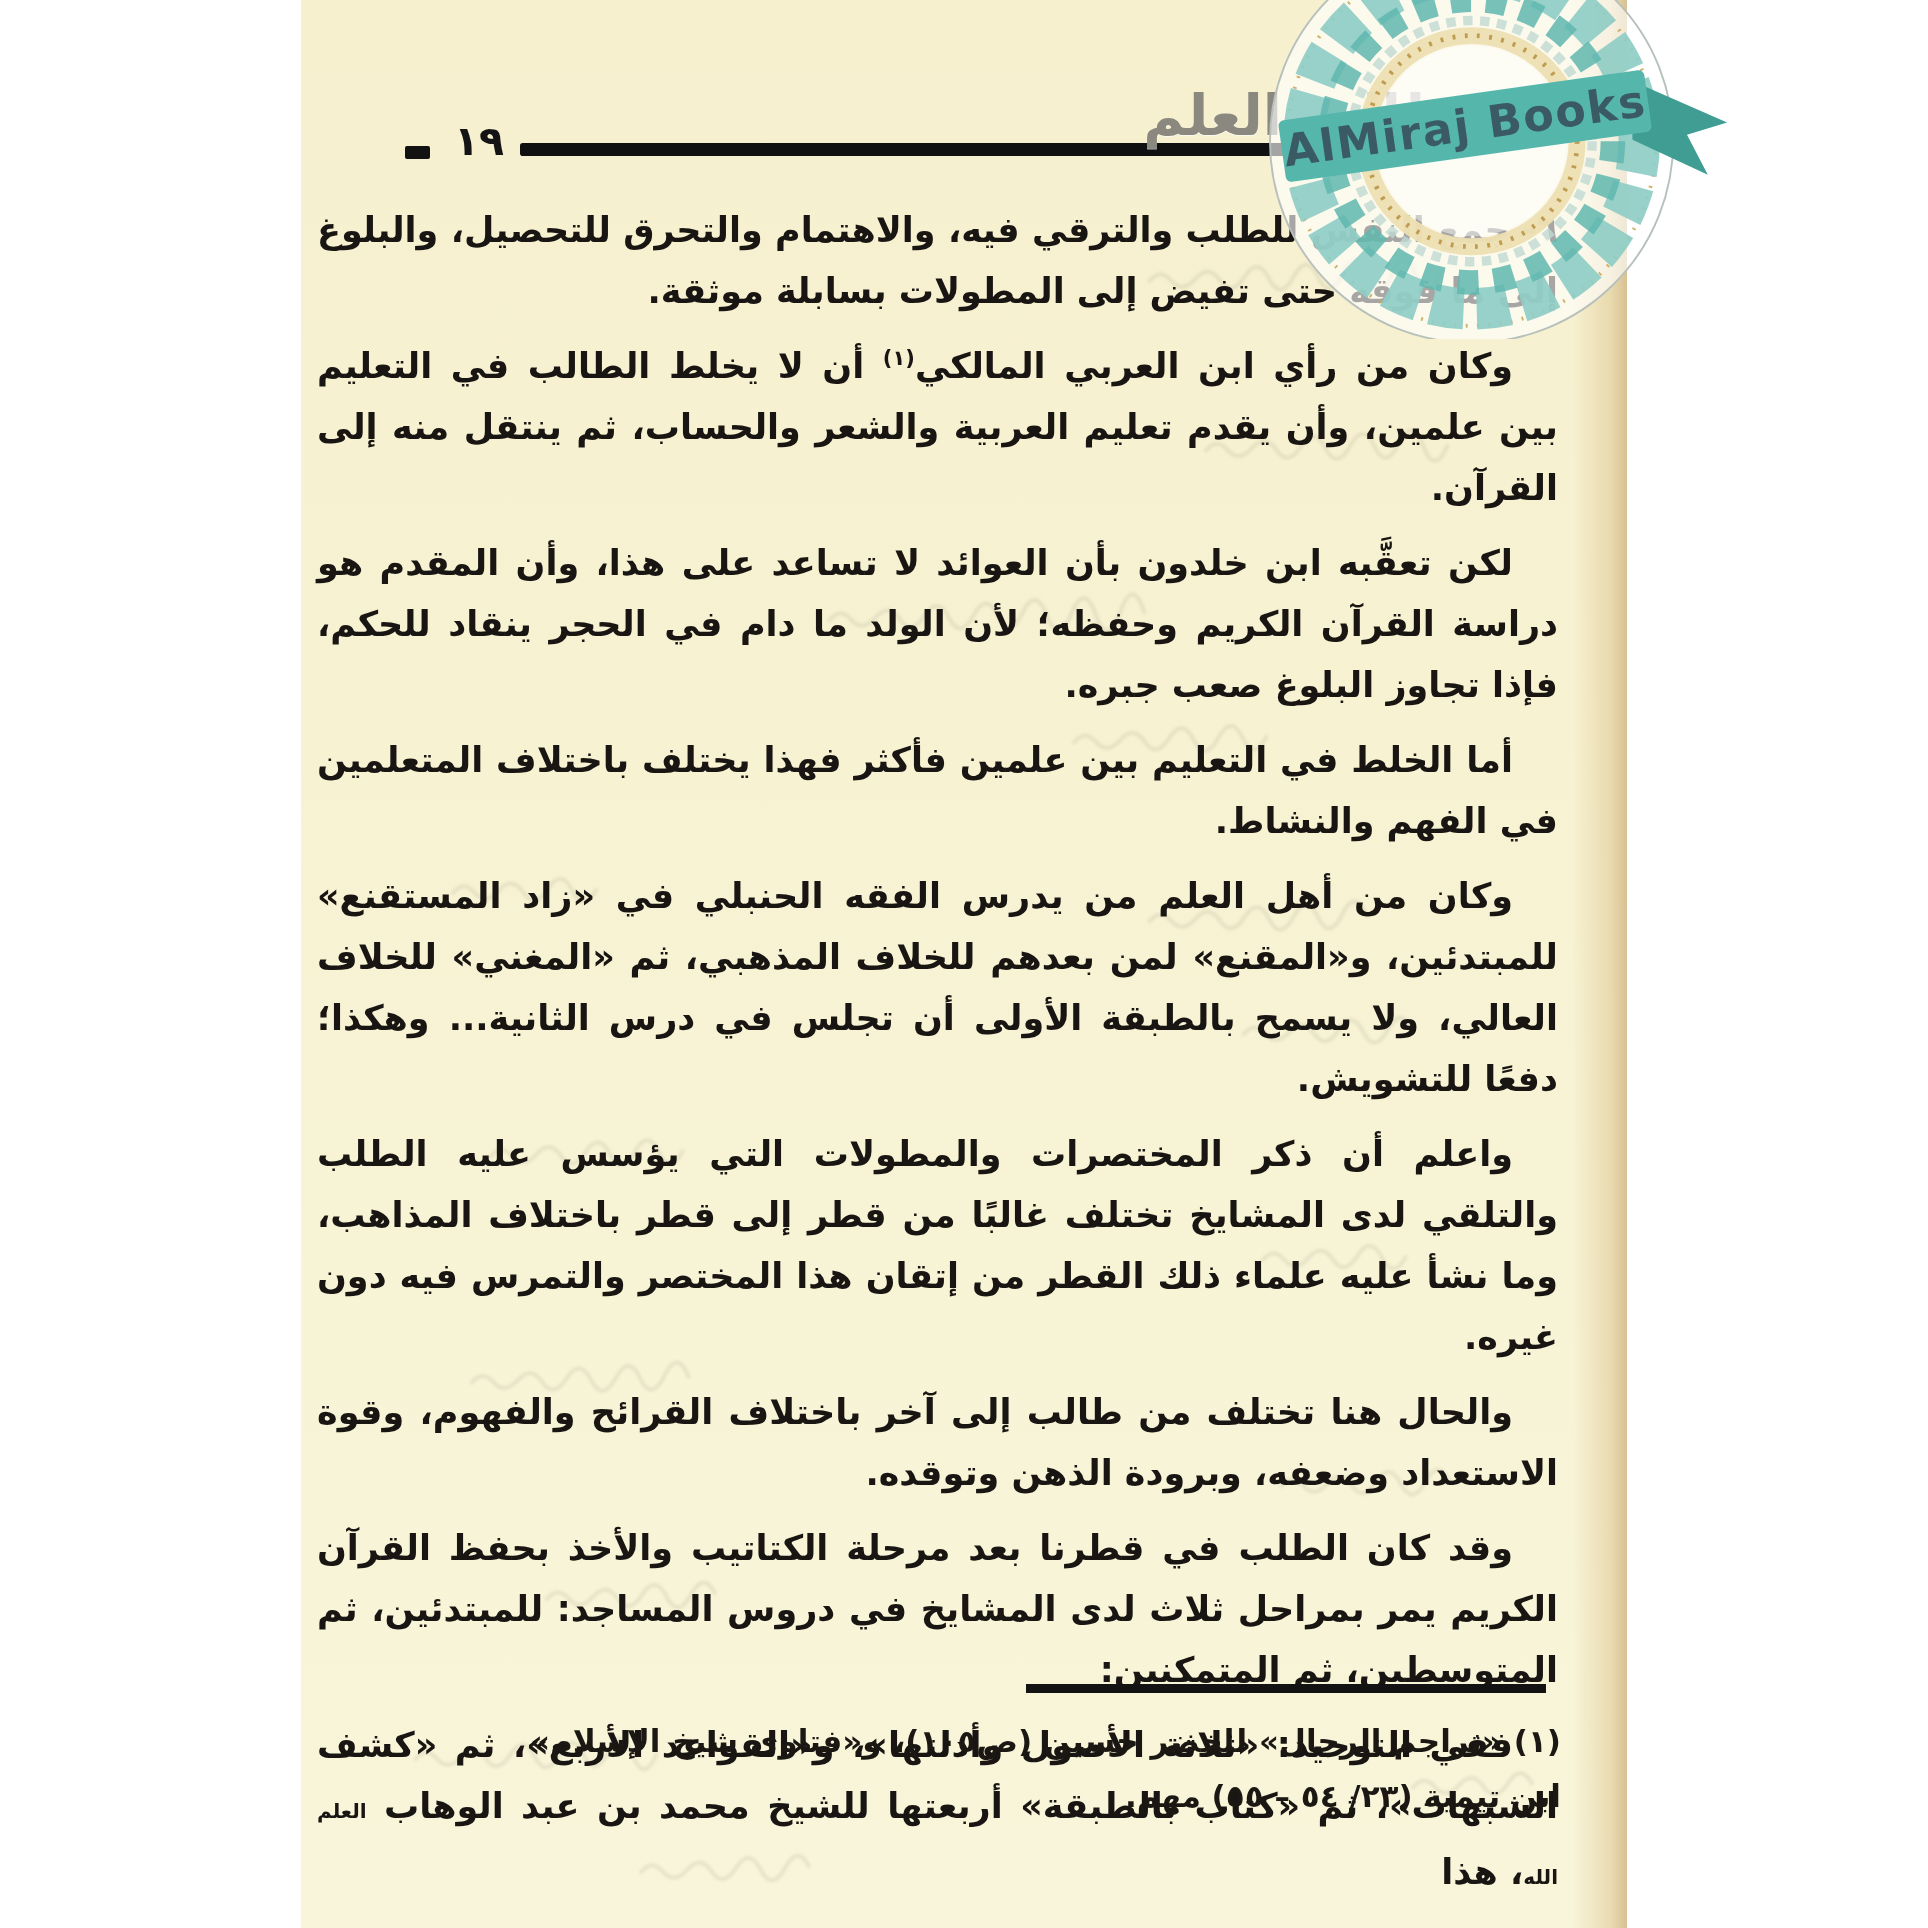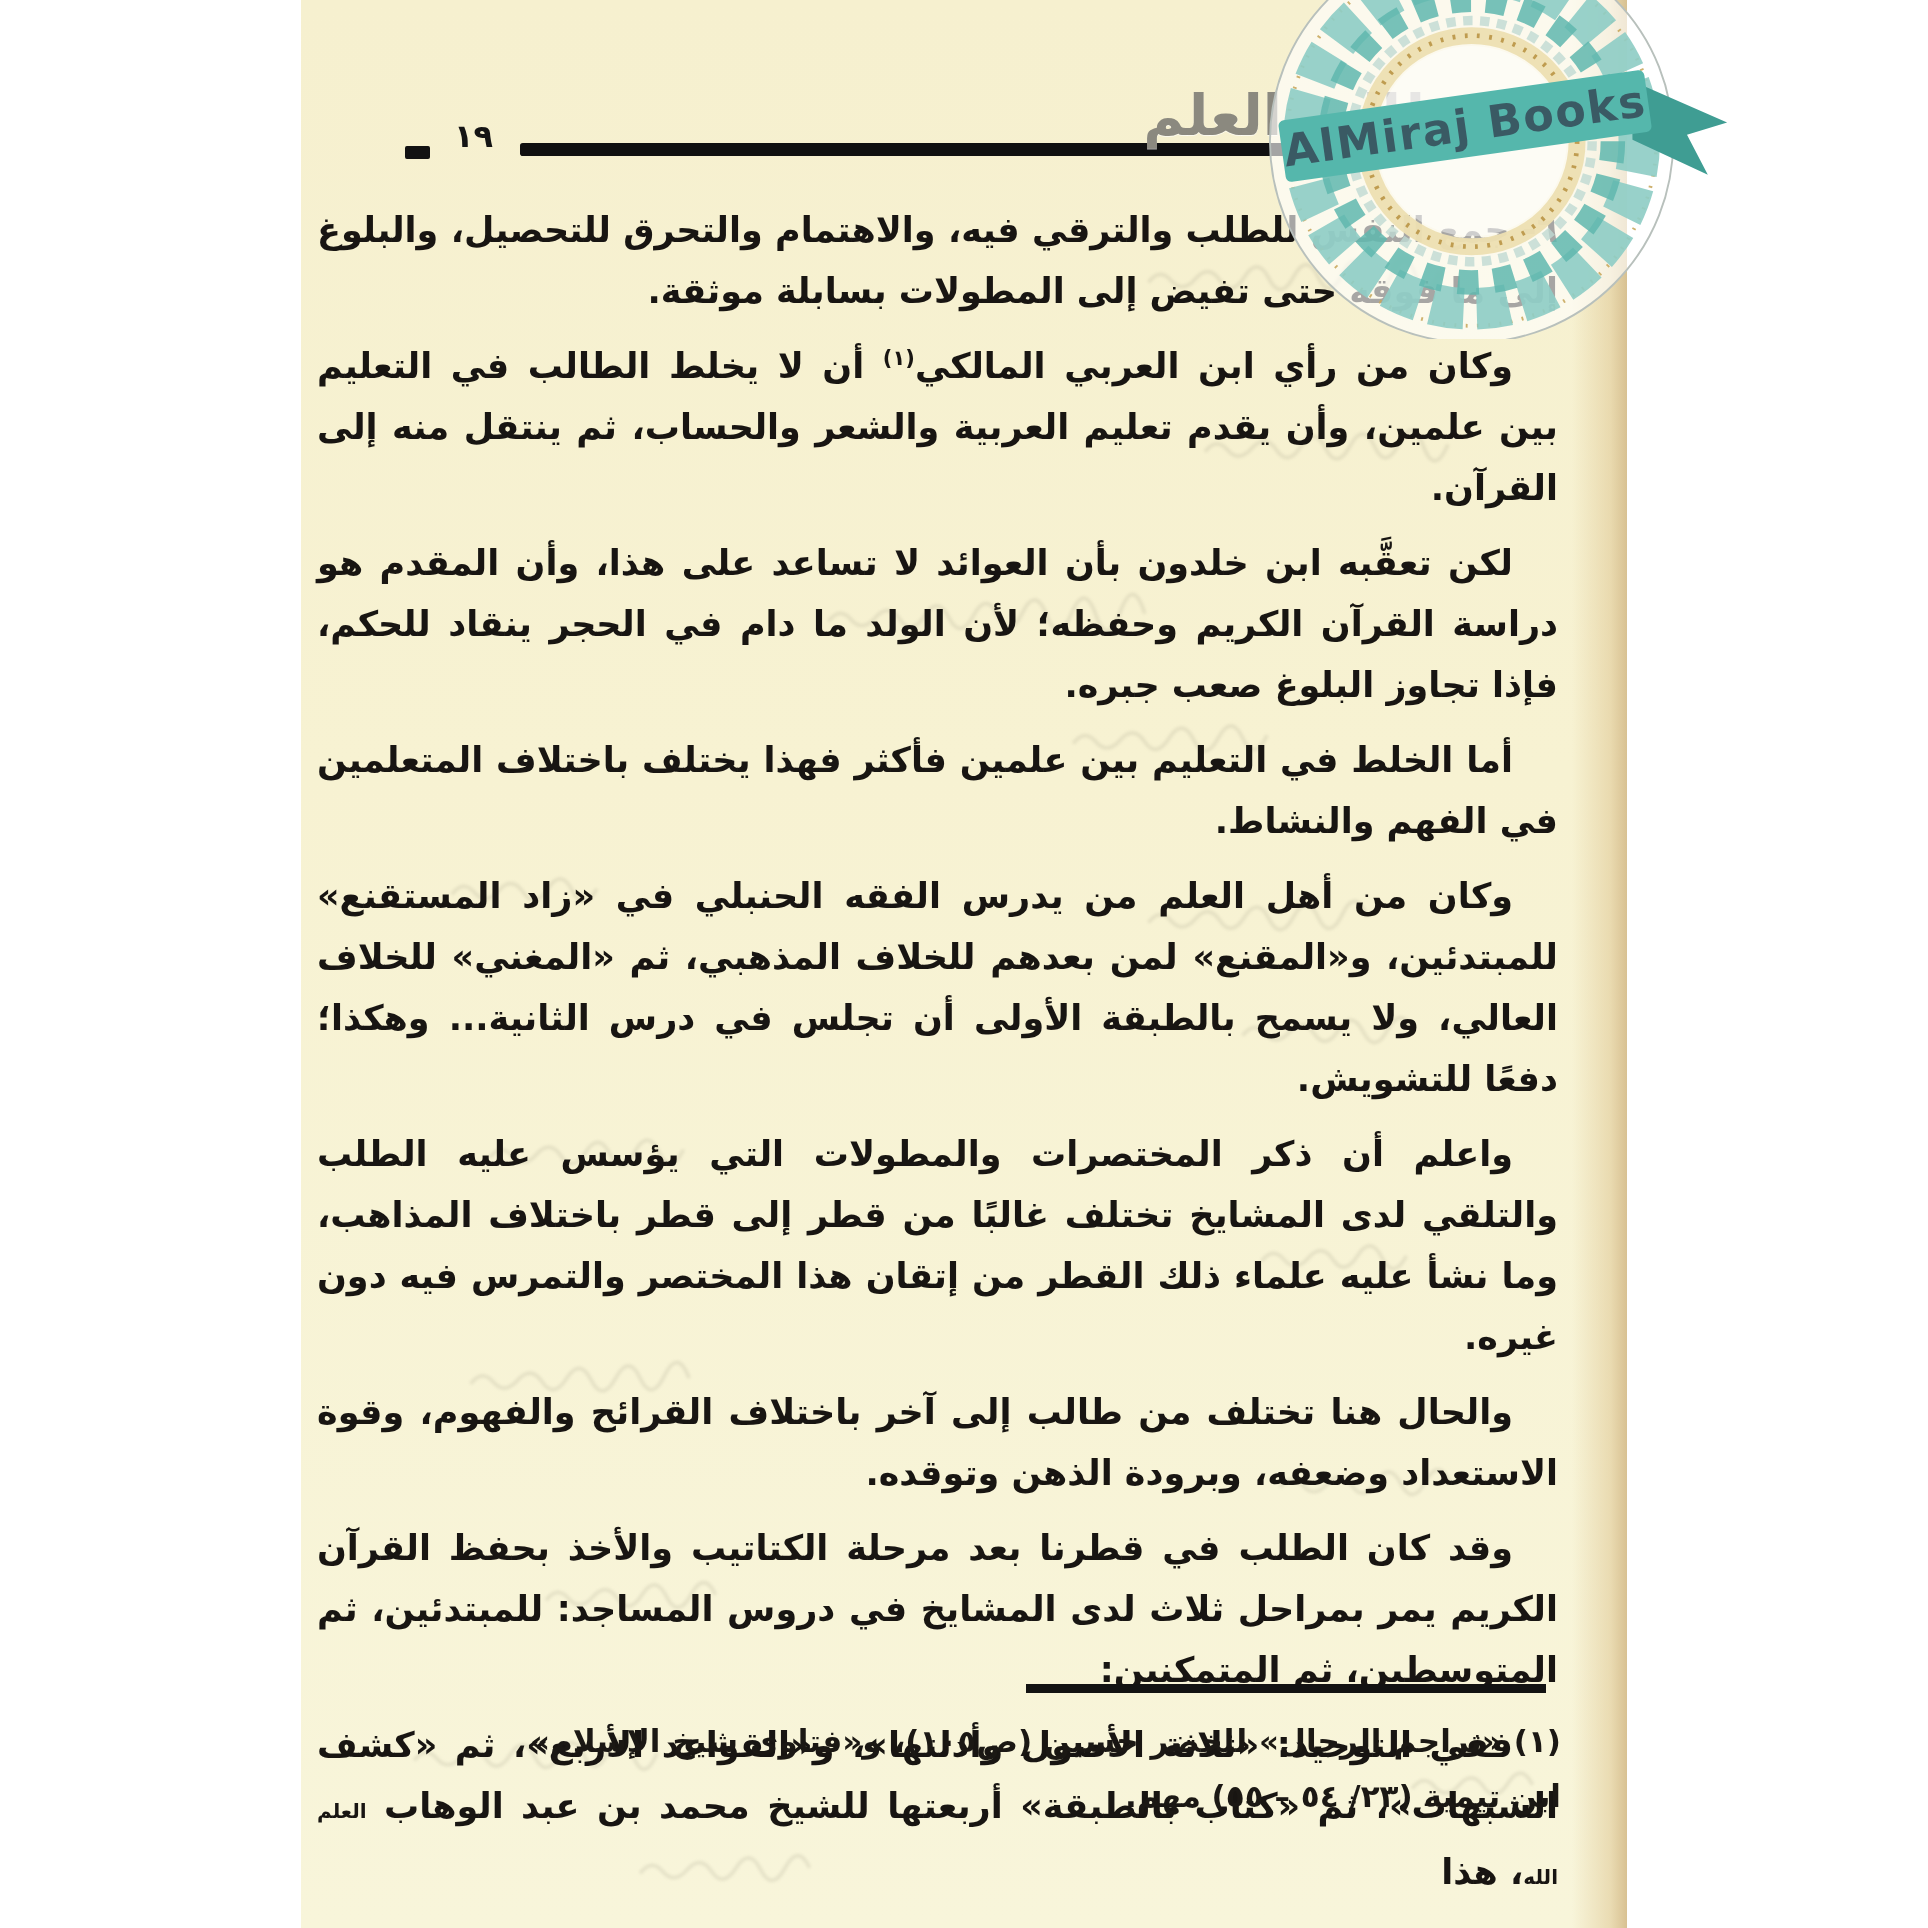--- a/index.html
+++ b/index.html
@@ -6,21 +6,21 @@
   #canvas{position:relative;width:1928px;height:1928px;background:#ffffff;overflow:hidden;
           font-family:"DejaVu Sans",sans-serif;}
   
   .page{position:absolute;left:301px;top:0;width:1326px;height:1928px;
         background:linear-gradient(180deg,#f6f0cf 0%,#f7f2d2 40%,#f8f5da 100%);}
   .page::after{ 
         content:"";position:absolute;top:0;right:0;width:55px;height:100%;
         background:linear-gradient(90deg,rgba(222,198,146,0) 0%,rgba(222,198,146,.55) 70%,#d8c192 100%);}
   
   .hdr-dash{position:absolute;left:104px;top:146px;width:24.5px;height:13px;background:#121212;border-radius:1.9px;}
-  .page-number{position:absolute;left:153px;top:117px;font-size:32px;font-weight:bold;color:#141414;}
+  .page-number{position:absolute;left:153px;top:117px;font-size:41px;font-weight:bold;color:#141414;}
   .hdr-rule{position:absolute;left:219px;top:143px;width:808px;height:13px;background:#101010;border-radius:2.8px;}
   .book-title{position:absolute;right:32px;top:83px;font-size:56px;font-weight:bold;color:#8b897f;
         letter-spacing:0.9px;text-shadow:0 0.9px 0 rgba(255,255,255,.6);}
   
   .body-text{position:absolute;top:200px;right:69px;width:1241px;direction:rtl;
         font-size:35px;font-weight:bold;line-height:61px;color:#181512;
         text-align:justify;z-index:2;}
   .para{margin:0 0 14px 0;}
   .para.indent{text-indent:45px;}
   .fn-marker{font-size:21px;vertical-align:super;line-height:0;}

